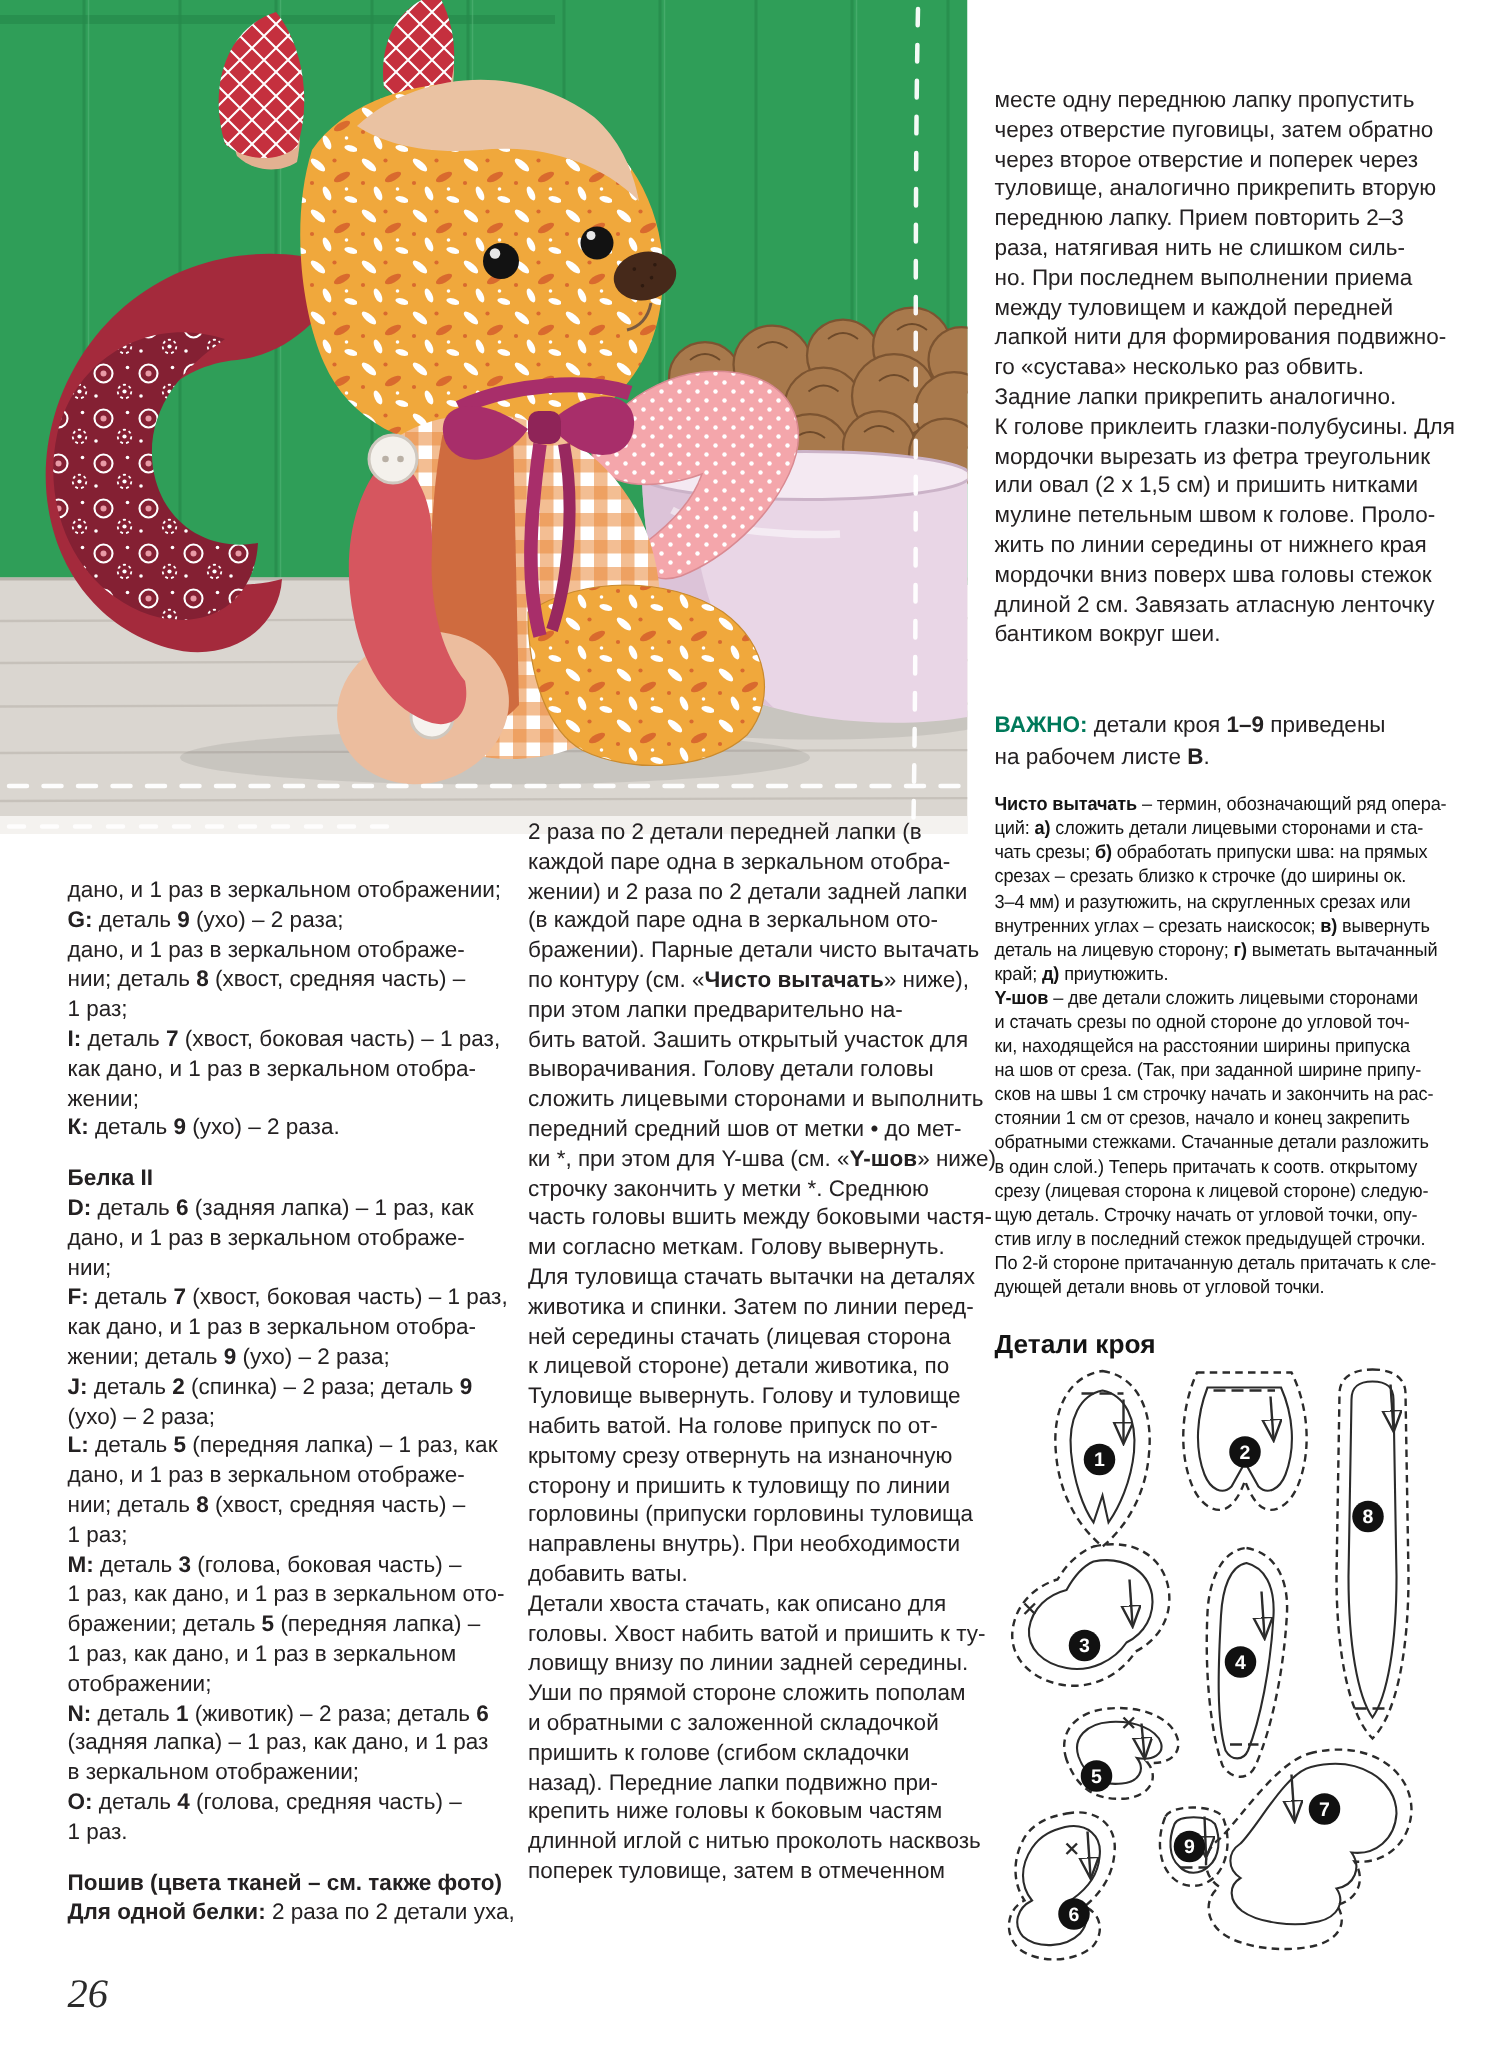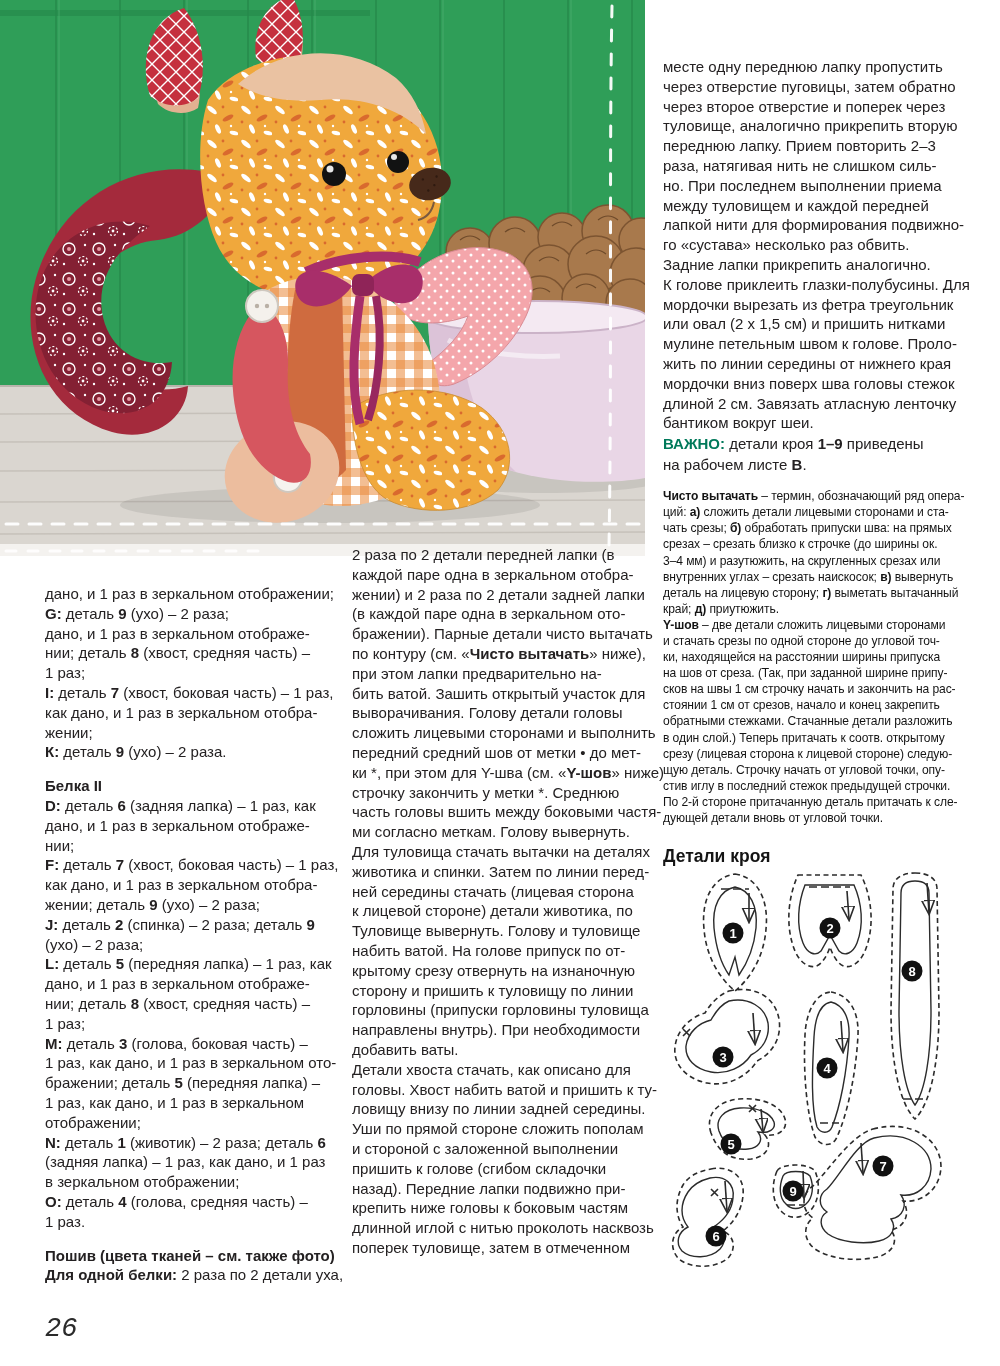--- a/index.html
+++ b/index.html
@@ -7,28 +7,28 @@
        font-family:"Liberation Sans",sans-serif;color:#221f20;overflow:hidden;}
   .photo{position:absolute;left:0;top:0;width:645px;height:556px;overflow:hidden;}
   .col{position:absolute;}
   .col .line{white-space:nowrap;font-size:15px;line-height:19.8px;color:#242122;}
   .b{font-weight:bold;}
   .grn{font-weight:bold;color:#00795a;}
   .gap{margin-top:14px;}
   .col-left{left:45px;top:584px;width:305px;}
   .col-mid{left:352px;top:545px;width:300px;}
   .col-right{left:663px;top:57px;width:320px;}
-  .important{}
+  .important{margin-top:40px;}
   .important .line{line-height:21px;}
   .glossary{margin-top:13px;transform:scaleX(.96);transform-origin:left top;}
   .glossary .line{font-size:12.6px;line-height:16.1px;letter-spacing:-0.1px;color:#141414;}
   .diagram-title{font-size:17.5px;font-weight:bold;margin:20px 0 4px 0;color:#141414;
                  font-family:"Liberation Sans",sans-serif;}
   .diagram{width:345px;height:412px;}
-  .pageno{position:absolute;left:45px;top:1314px;font-family:Liberation Mono, monospace;
+  .pageno{position:absolute;left:45px;top:1314px;font-family:Liberation Serif, serif;
           font-style:italic;font-size:27px;color:#2b2b2b;}
   svg text.num{font-family:"Liberation Sans",sans-serif;font-size:13px;font-weight:bold;fill:#fff;}
   .diagram path,.diagram line{fill:none;stroke:#2b2b2b;}
   .diagram .outer{stroke-width:1.6;stroke-dasharray:5 3.5;}
   .diagram .inner{stroke-width:1.4;}
   .diagram .open{stroke-width:1.6;stroke-dasharray:8 4;}
   .diagram .grain{stroke-width:1.6;}
   .diagram .badge{fill:#111;stroke:none;}
 </style>
 </head>
@@ -284,21 +284,21 @@
     <div class="line"><span>набить ватой. На голове припуск по от-</span></div>
     <div class="line"><span>крытому срезу отвернуть на изнаночную</span></div>
     <div class="line"><span>сторону и пришить к туловищу по линии</span></div>
     <div class="line"><span>горловины (припуски горловины туловища</span></div>
     <div class="line"><span>направлены внутрь). При необходимости</span></div>
     <div class="line"><span>добавить ваты.</span></div>
     <div class="line"><span>Детали хвоста стачать, как описано для</span></div>
     <div class="line"><span>головы. Хвост набить ватой и пришить к ту-</span></div>
     <div class="line"><span>ловищу внизу по линии задней середины.</span></div>
     <div class="line"><span>Уши по прямой стороне сложить пополам</span></div>
-    <div class="line"><span>и стороной с заложенной выполнении</span></div>
+    <div class="line"><span>и обратными с заложенной складочкой</span></div>
     <div class="line"><span>пришить к голове (сгибом складочки</span></div>
     <div class="line"><span>назад). Передние лапки подвижно при-</span></div>
     <div class="line"><span>крепить ниже головы к боковым частям</span></div>
     <div class="line"><span>длинной иглой с нитью проколоть насквозь</span></div>
     <div class="line"><span>поперек туловище, затем в отмеченном</span></div>
   </div>
 
 <div class="col col-right">
   <div>
       <div class="line"><span>месте одну переднюю лапку пропустить</span></div>

